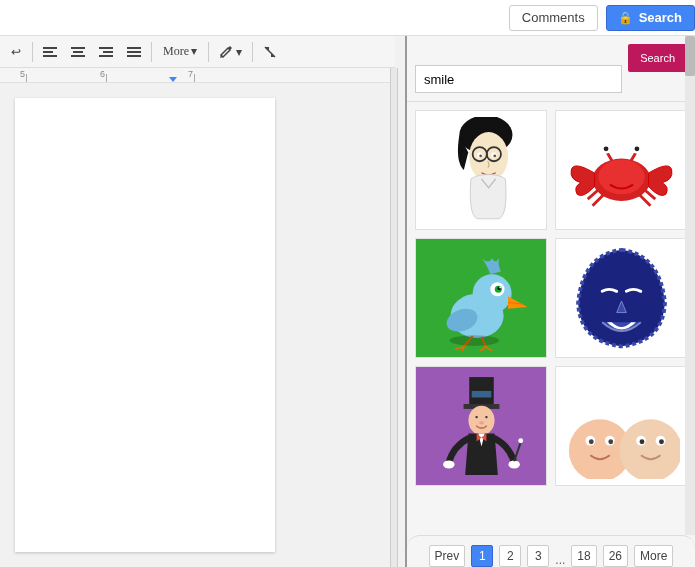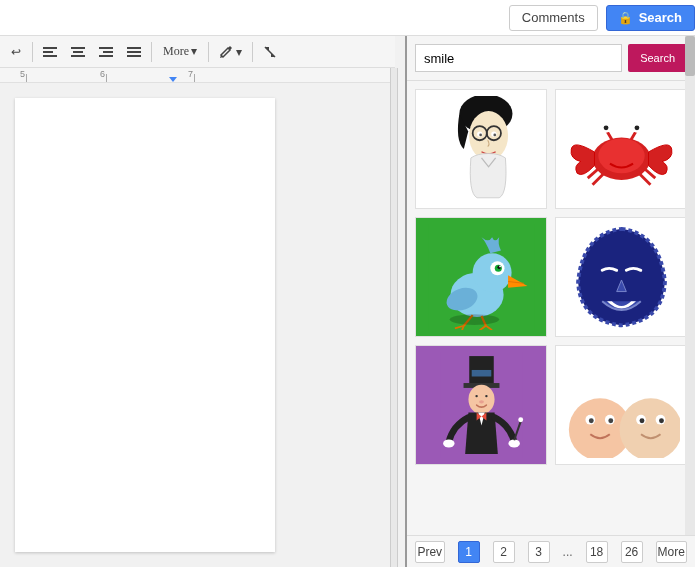--- a/index.html
+++ b/index.html
@@ -188,20 +188,21 @@
       border-bottom: 1px solid #ddd;
     }
     #search-input-field {
       flex: 1;
       height: 28px;
       border: 1px solid #ccc;
       padding: 0 8px;
       font-size: 13px;
       outline: none;
       background: #fff;
+      margin-top: 21px;
     }
     #search-btn {
       height: 28px;
       padding: 0 12px;
       background: #be185d;
       color: #fff;
       border: none;
       border-radius: 2px;
       cursor: pointer;
       font-size: 11px;
@@ -228,24 +229,25 @@
       overflow: hidden;
       position: relative;
     }
 
     
     #clipart-pagination {
       height: 32px;
       background: #f5f5f5;
       border-top: 1px solid #ddd;
       display: flex;
-      align-items: center;
+      align-items: flex-end;
       justify-content: center;
-      gap: 13px;
+      gap: 6px;
       padding: 0 8px;
+      border-radius: 13px;
     }
     .page-btn {
       height: 22px;
       min-width: 22px;
       padding: 0 5px;
       border: 1px solid #ccc;
       background: #fff;
       font-size: 12px;
       cursor: pointer;
       display: flex;

